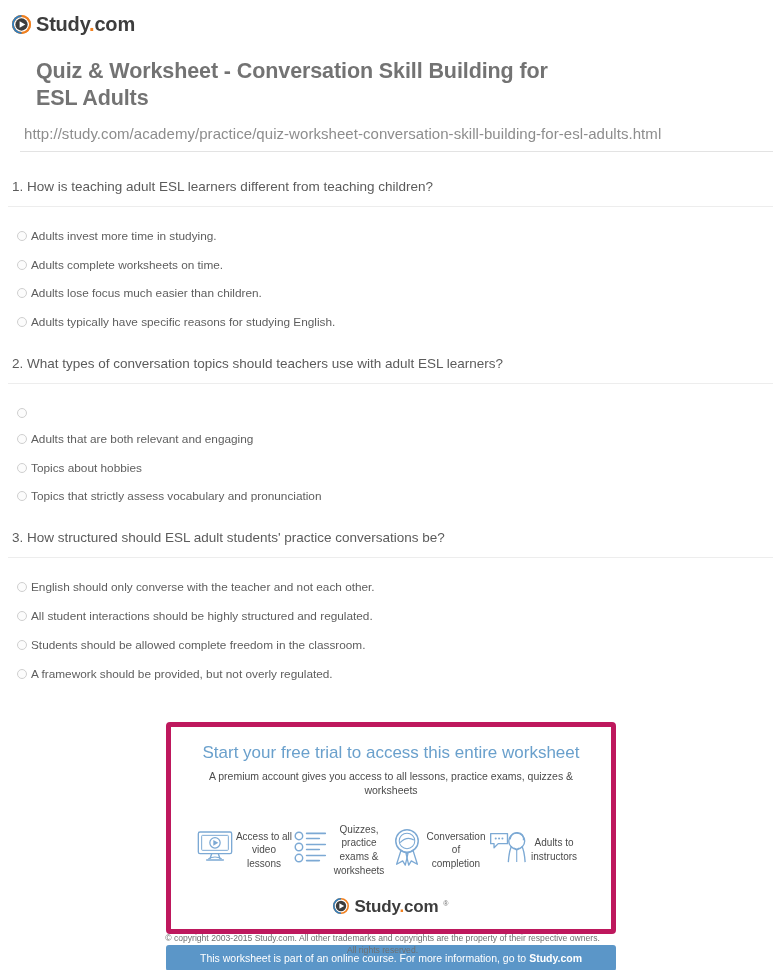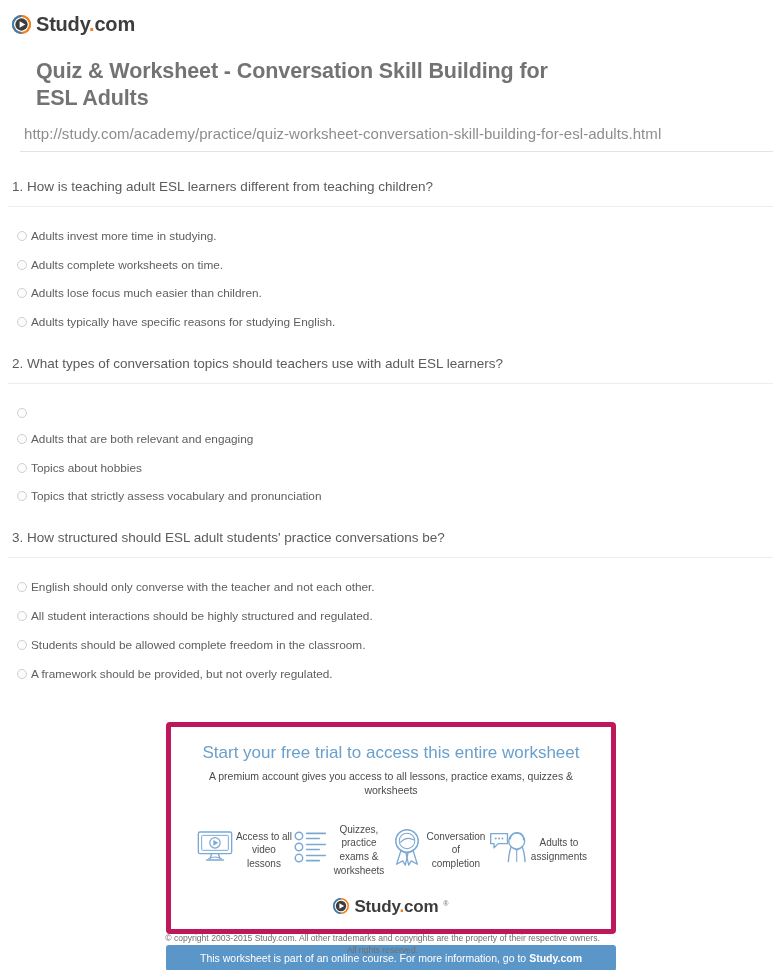--- a/index.html
+++ b/index.html
@@ -372,21 +372,21 @@
               <circle cx="16" cy="10" r="1.2" fill="#7ca9d4"></circle>
               <circle cx="33" cy="13" r="9.5" fill="none" stroke="#7ca9d4" stroke-width="1.6"></circle>
               <path d="M25 11 Q27 2 34 3 Q42 4 41 12" fill="none" stroke="#7ca9d4" stroke-width="1.6"></path>
               <path d="M27 19 Q24 24 23 38 M39 19 Q42 24 43 38" fill="none" stroke="#7ca9d4" stroke-width="1.6"></path>
               <path d="M30 21 Q33 26 36 21" fill="none" stroke="#7ca9d4" stroke-width="1.4"></path>
               <path d="M33 23 L33 38" stroke="#7ca9d4" stroke-width="1.3"></path>
             </svg>
           </div>
           <div class="feature-label">
             <span>Adults to</span><br>
-            <span>assignments</span>
+            <span>instructors</span>
           </div>
         </div>
 
       </div>
 
       <div class="promo-logo">
         <span class="brand-mark">
           <svg width="16" height="16" viewBox="0 0 40 40" aria-hidden="true">
             <circle cx="20" cy="20" r="18" fill="none" stroke="#f08020" stroke-width="4"></circle>
             <path d="M20 2 A18 18 0 0 0 2 20 A18 18 0 0 0 20 38" fill="none" stroke="#2f7fc1" stroke-width="4"></path>

